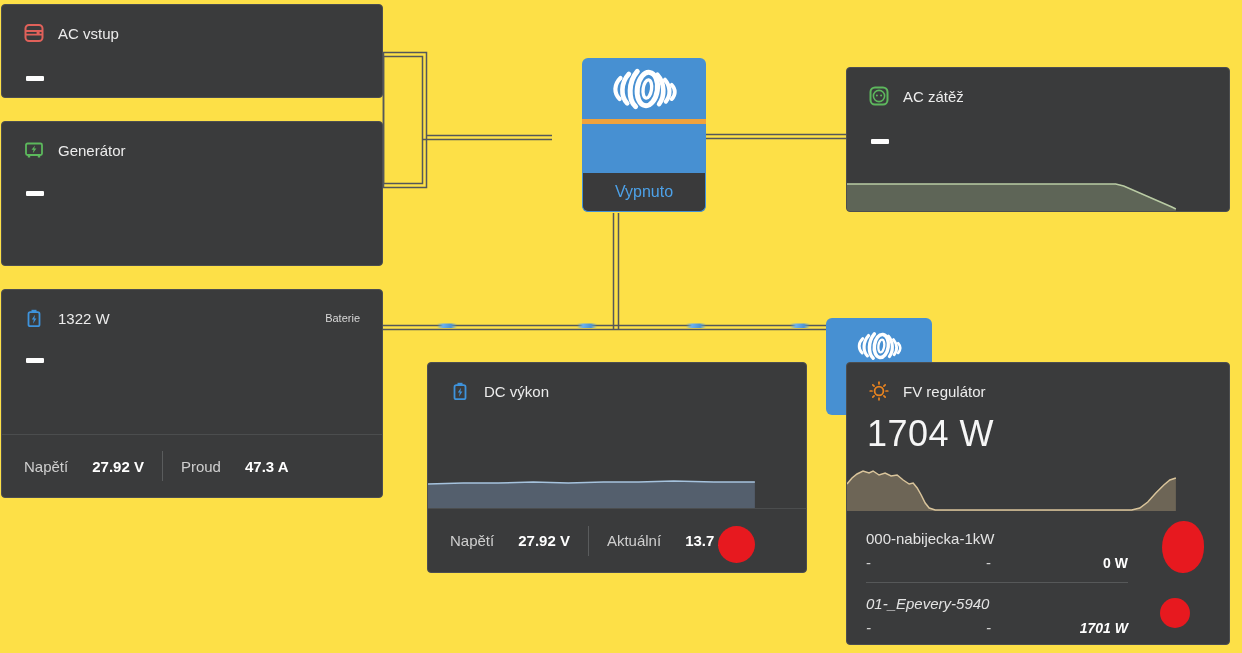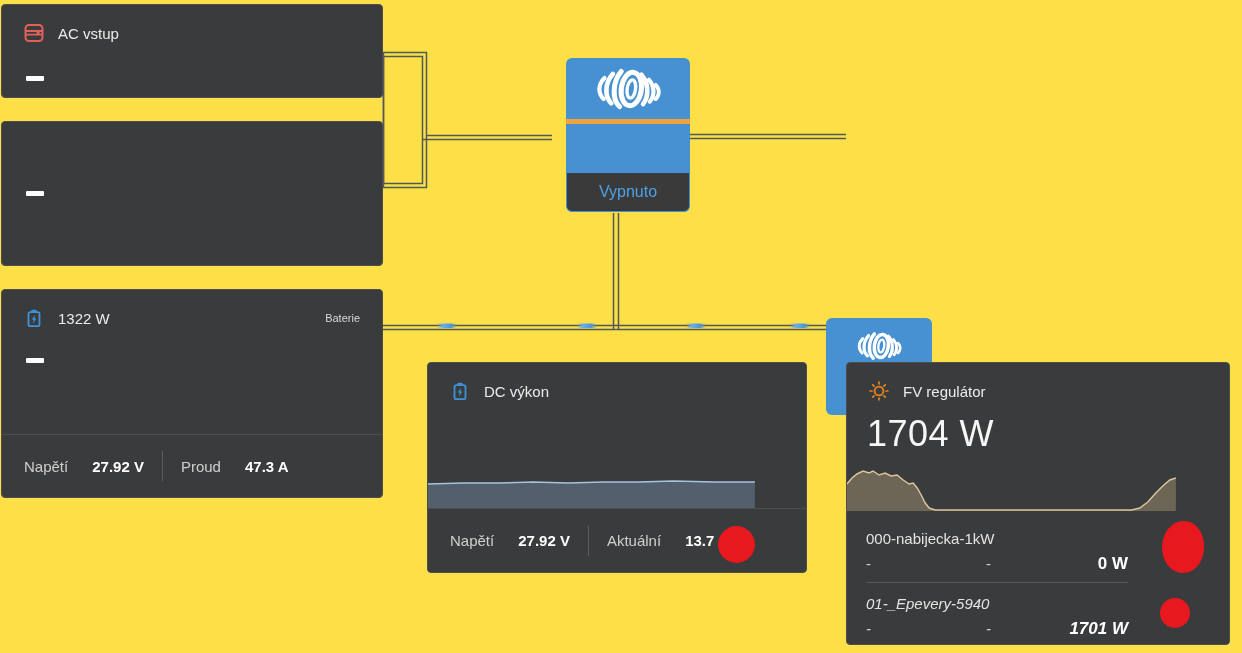--- a/index.html
+++ b/index.html
@@ -21,41 +21,41 @@
   .spark{position:absolute;left:0;right:0;pointer-events:none;}
   .spark svg{display:block;width:100%;height:100%;}
   .footer{position:absolute;left:0;right:0;bottom:0;border-top:1px solid #4b4d4e;
           display:flex;align-items:center;padding-left:22px;box-sizing:border-box;}
   .kv{display:flex;align-items:baseline;gap:24px;font-size:15px;}
   .kv .lbl{color:#cfcfcf;}
   .kv .val{color:#ffffff;font-weight:bold;}
   .vdiv{width:1px;height:30px;background:#5a5c5d;margin:0 18px;}
   .status-dot{position:absolute;background:var(--status-red);border-radius:50%;z-index:3;}
   
-  .inv-tile{position:absolute;left:566px;top:58px;width:124px;height:154px;z-index:1;}
+  .inv-tile{position:absolute;left:582px;top:58px;width:124px;height:154px;z-index:1;}
   .inv-blue{background:var(--victron-blue);border-radius:6px 6px 0 0;height:115px;
             display:flex;flex-direction:column;}
   .inv-logo{height:61px;display:flex;align-items:center;justify-content:center;}
   .inv-stripe{height:5px;background:var(--inverter-stripe);}
   .inv-label{height:38px;background:#3a3a3b;border:1px solid #4190d8;border-top:none;
              border-radius:0 0 6px 6px;display:flex;align-items:center;justify-content:center;
              font-size:16px;color:var(--status-off-text);}
   
   .mppt-tile{position:absolute;left:826px;top:318px;width:106px;height:97px;z-index:1;
              background:var(--victron-blue);border-radius:6px;}
   .mppt-tile svg{display:block;margin:10px auto 0 auto;}
   .panel.overlap{z-index:2;}
   
   .dev-list{position:absolute;left:19px;top:155px;width:262px;}
   .dev-row{padding-top:12px;height:52px;box-sizing:content-box;}
   .dev-row + .dev-row{border-top:1px solid #565859;font-style:italic;}
   .dev-name{font-size:15px;color:#e3e3e3;}
   .dev-line{margin-top:7px;display:grid;grid-template-columns:120px 1fr auto;align-items:baseline;}
   .dev-dash{font-size:15px;color:#d0d0d0;}
-  .dev-power{font-size:17px;font-weight:bold;color:#ffffff;justify-self:end;}
+  .dev-power{font-size:14px;font-weight:bold;color:#ffffff;justify-self:end;}
 </style>
 </head>
 <body>
 
 <div id="stage">
 
   <svg id="wires" width="1242" height="653">
     <defs>
       <linearGradient id="flow" x1="0" y1="0" x2="1" y2="0">
         <stop offset="0" stop-color="#57a3e6" stop-opacity="0"></stop>
@@ -87,20 +87,29 @@
         <line x1="1.5" y1="8" x2="18.5" y2="8" stroke="currentColor" stroke-width="1.8"></line>
         <line x1="1.5" y1="11.6" x2="18.5" y2="11.6" stroke="currentColor" stroke-width="1.8"></line>
         <rect x="12.6" y="8.8" width="3" height="2.2" fill="currentColor"></rect>
       </svg>
       <span class="ptitle">AC vstup</span>
     </div>
     <div class="dash-bar" style="top:71px;"></div>
   </div>
 
   <div class="panel" style="left:1px;top:121px;width:382px;height:145px;">
+    <div class="panel-header">
+      <svg class="icon" style="color:var(--generator-green)" viewBox="0 0 20 20">
+        <rect x="2" y="3.5" width="16" height="11.5" rx="1.5" fill="none" stroke="currentColor" stroke-width="1.8"></rect>
+        <polygon points="11,5.5 7.5,9.8 9.6,9.8 8.8,13.2 12.4,8.6 10.2,8.6" fill="currentColor"></polygon>
+        <line x1="5" y1="15" x2="5" y2="17.4" stroke="currentColor" stroke-width="2.4"></line>
+        <line x1="15" y1="15" x2="15" y2="17.4" stroke="currentColor" stroke-width="2.4"></line>
+      </svg>
+      <span class="ptitle">Generátor</span>
+    </div>
     <div class="dash-bar" style="top:69px;"></div>
   </div>
 
   <div class="panel" style="left:1px;top:289px;width:382px;height:209px;">
     <div class="panel-header">
       <svg class="icon" style="color:var(--battery-blue)" viewBox="0 0 20 20">
         <rect x="7.5" y="1.8" width="5" height="2.4" fill="currentColor"></rect>
         <rect x="4.5" y="4.2" width="11" height="14" rx="1.8" fill="none" stroke="currentColor" stroke-width="1.8"></rect>
         <polygon points="11,6.8 7.8,11.6 9.8,11.6 9,15.8 12.4,10.6 10.4,10.6" fill="currentColor"></polygon>
       </svg>
@@ -137,20 +146,38 @@
             <path stroke-width="4.5" d="M83 26 C88 31 88 38 83 43"></path>
           </g>
         </svg>
       </div>
       <div class="inv-stripe"></div>
       <div style="flex:1"></div>
     </div>
     <div class="inv-label">Vypnuto</div>
   </div>
 
+  <div class="panel" style="left:846px;top:67px;width:384px;height:145px;">
+    <div class="panel-header">
+      <svg class="icon" style="color:var(--load-green)" viewBox="0 0 20 20">
+        <rect x="1.5" y="1.5" width="17" height="17" rx="4.5" fill="none" stroke="currentColor" stroke-width="2"></rect>
+        <circle cx="10" cy="10" r="5.6" fill="none" stroke="currentColor" stroke-width="1.6"></circle>
+        <circle cx="7.9" cy="9.6" r="1" fill="currentColor"></circle>
+        <circle cx="12.1" cy="9.6" r="1" fill="currentColor"></circle>
+      </svg>
+      <span class="ptitle">AC zátěž</span>
+    </div>
+    <div class="dash-bar" style="top:71px;"></div>
+    <div class="spark" style="bottom:0;height:30px;">
+        <svg viewBox="0 0 381 30" preserveAspectRatio="none">
+          <path d="M0 3 L268 3 L276 5 L324 26 L328 28 L 328 30 L 0 30 Z" fill="rgba(163,181,138,0.35)"></path>
+          <path d="M0 3 L268 3 L276 5 L324 26 L328 28" fill="none" stroke="#b9cba4" stroke-width="1.5"></path>
+        </svg>
+      </div>
+  </div>
 
   <div class="mppt-tile">
     <svg width="58" height="36" viewBox="0 0 100 62">
       <g fill="none" stroke="#ffffff" stroke-linecap="round">
         <path stroke-width="5" d="M22 18 C14 26 14 36 21 43"></path>
         <path stroke-width="5.5" d="M32 13 C22 24 22 40 30 48"></path>
         <path stroke-width="6" d="M42 10 C31 23 31 44 40 52"></path>
         <ellipse cx="54" cy="31" rx="12" ry="20" stroke-width="6" transform="rotate(8 54 31)"></ellipse>
         <ellipse cx="54" cy="31" rx="5" ry="11" stroke-width="4" transform="rotate(8 54 31)"></ellipse>
         <path stroke-width="5.5" d="M66 14 C75 24 75 40 68 49"></path>

